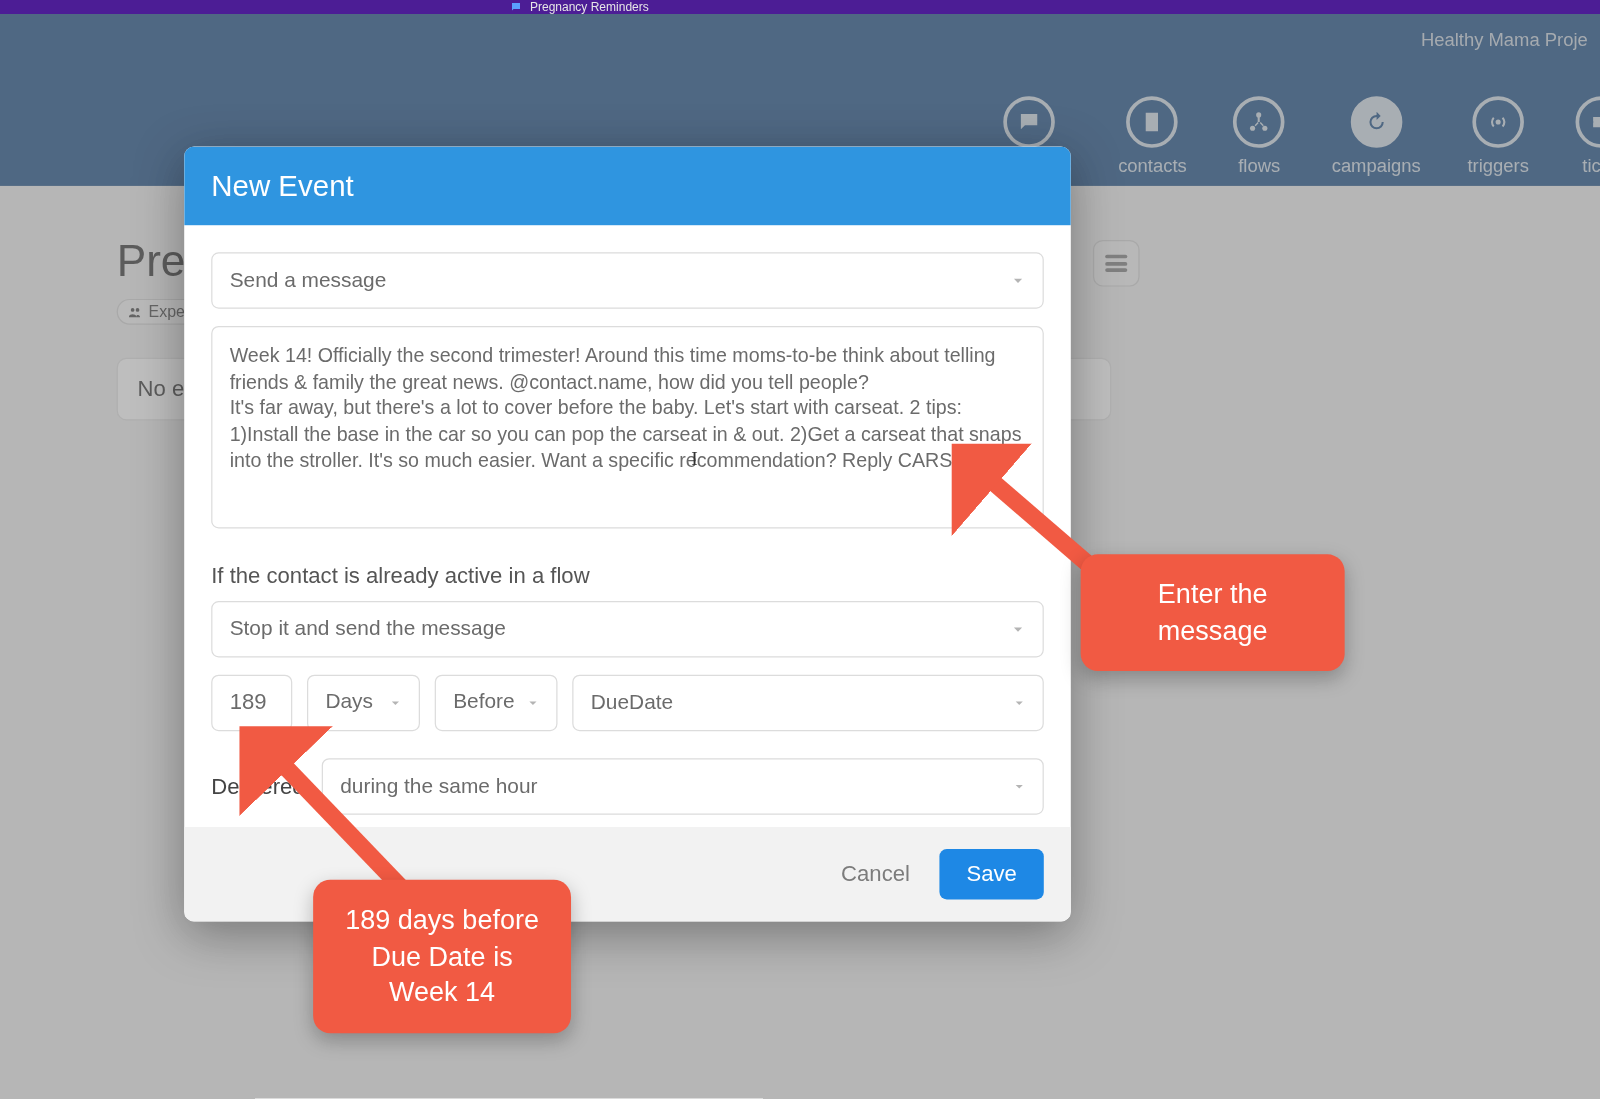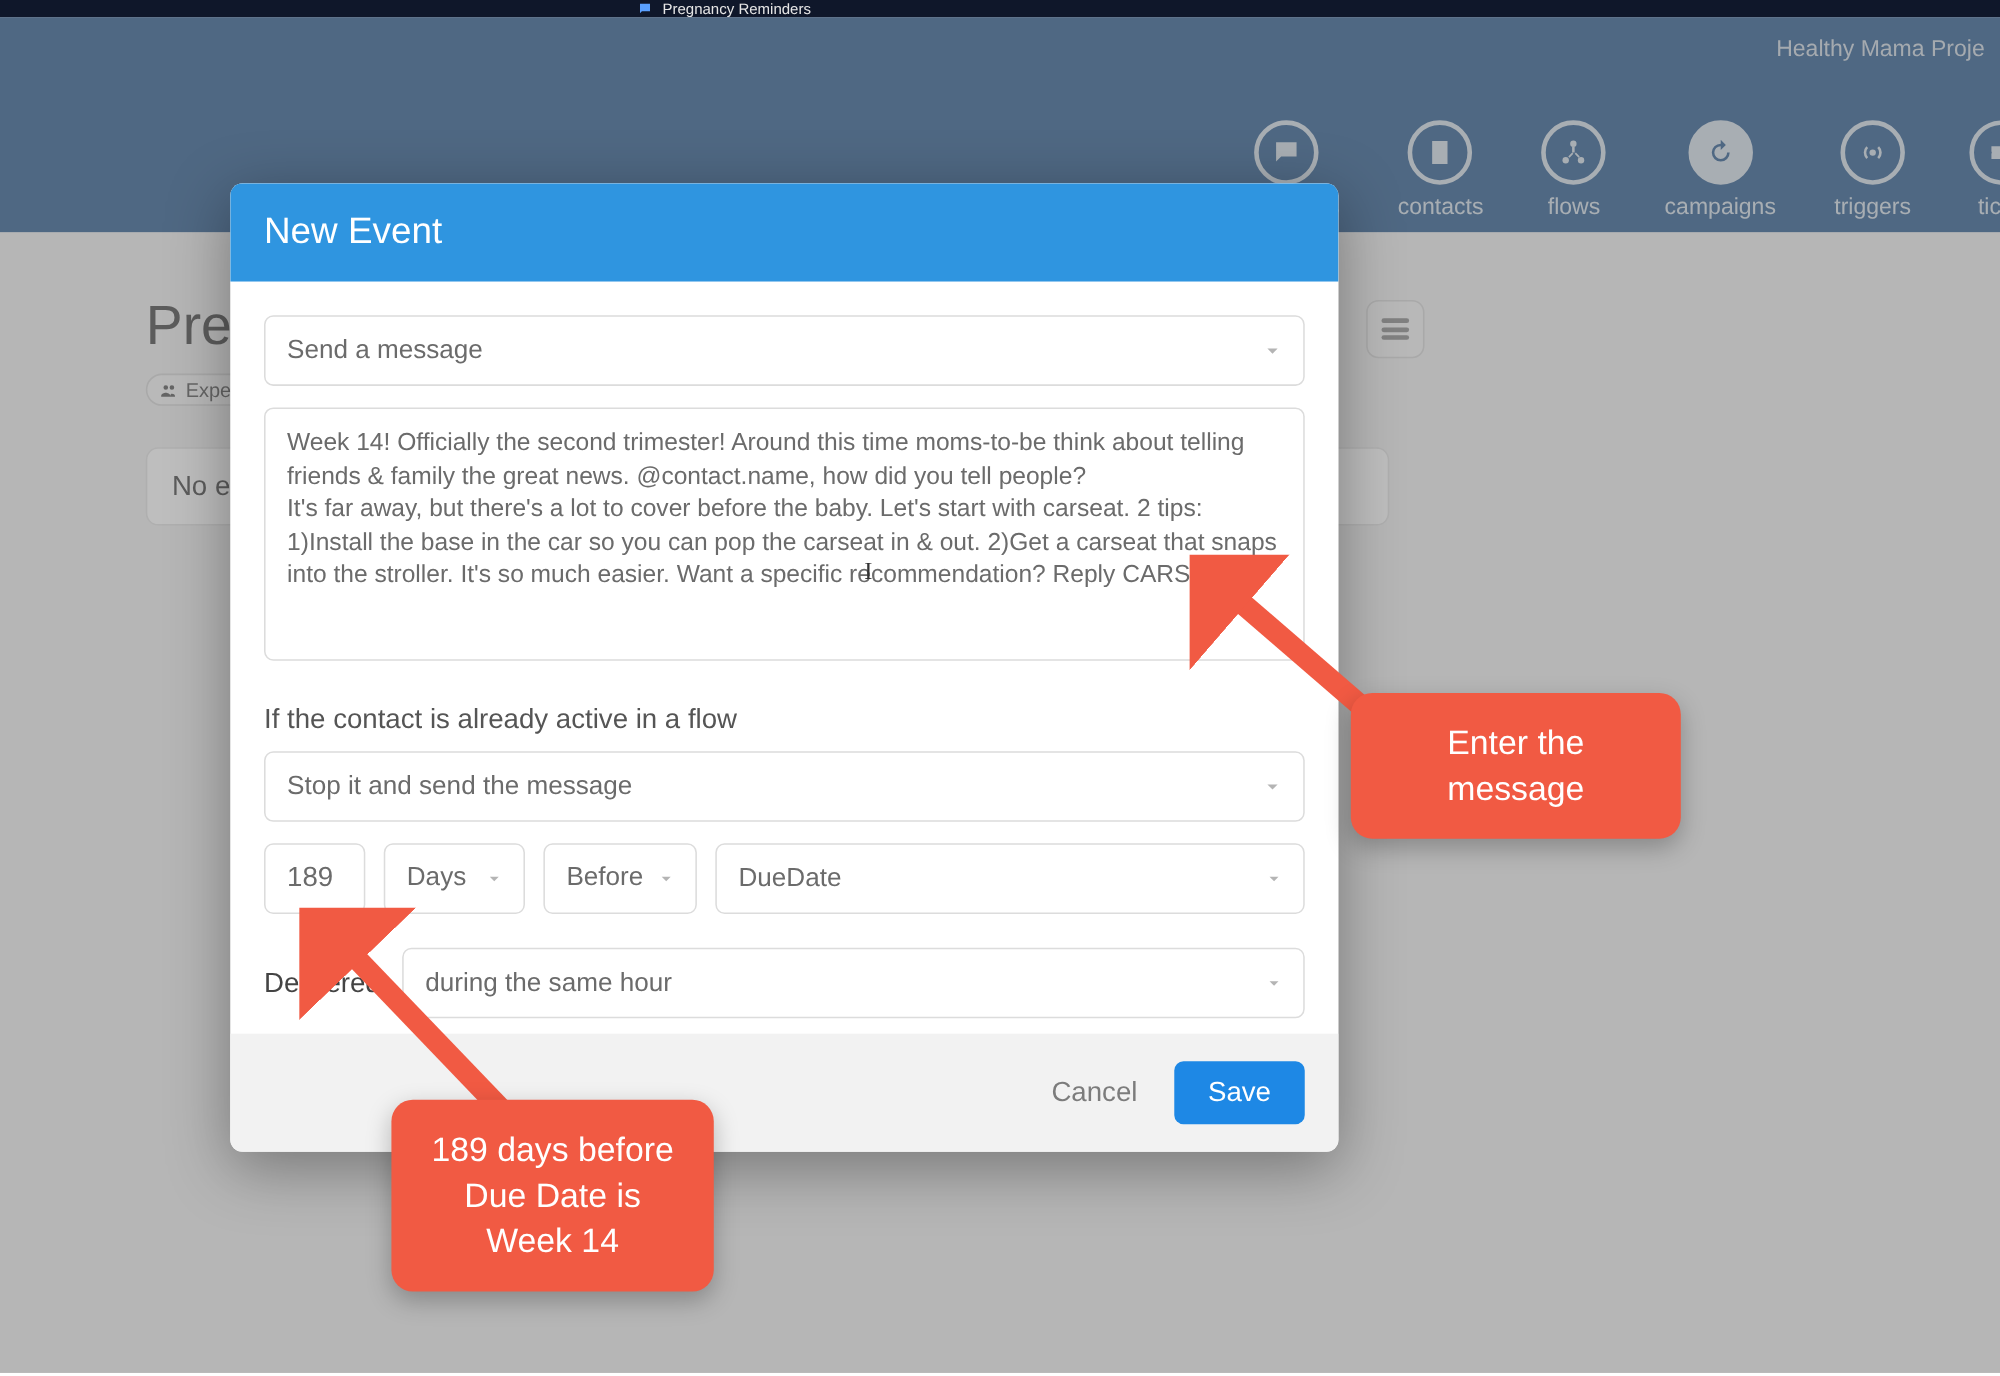--- a/index.html
+++ b/index.html
@@ -8,21 +8,21 @@
     background: #fff;
     width: 1600px;
     height: 1101px;
     position: relative;
     overflow: hidden;
   }
 
   
   .chrome-top {
     position: absolute; inset: 0 0 auto 0; height: 14px;
-    background: #0f172a;
+    background: #4c1d95;
   }
   .chrome-tab {
     position:absolute; top:0; left:510px; height:14px; width:240px;
     display:flex; align-items:center; gap:8px; color:#e6e6e6; font-size:12px; overflow:hidden;
   }
   .chrome-tab svg { flex:0 0 auto; }
 
   
   .viewport {
     position: absolute; top: 14px; left: 0;

